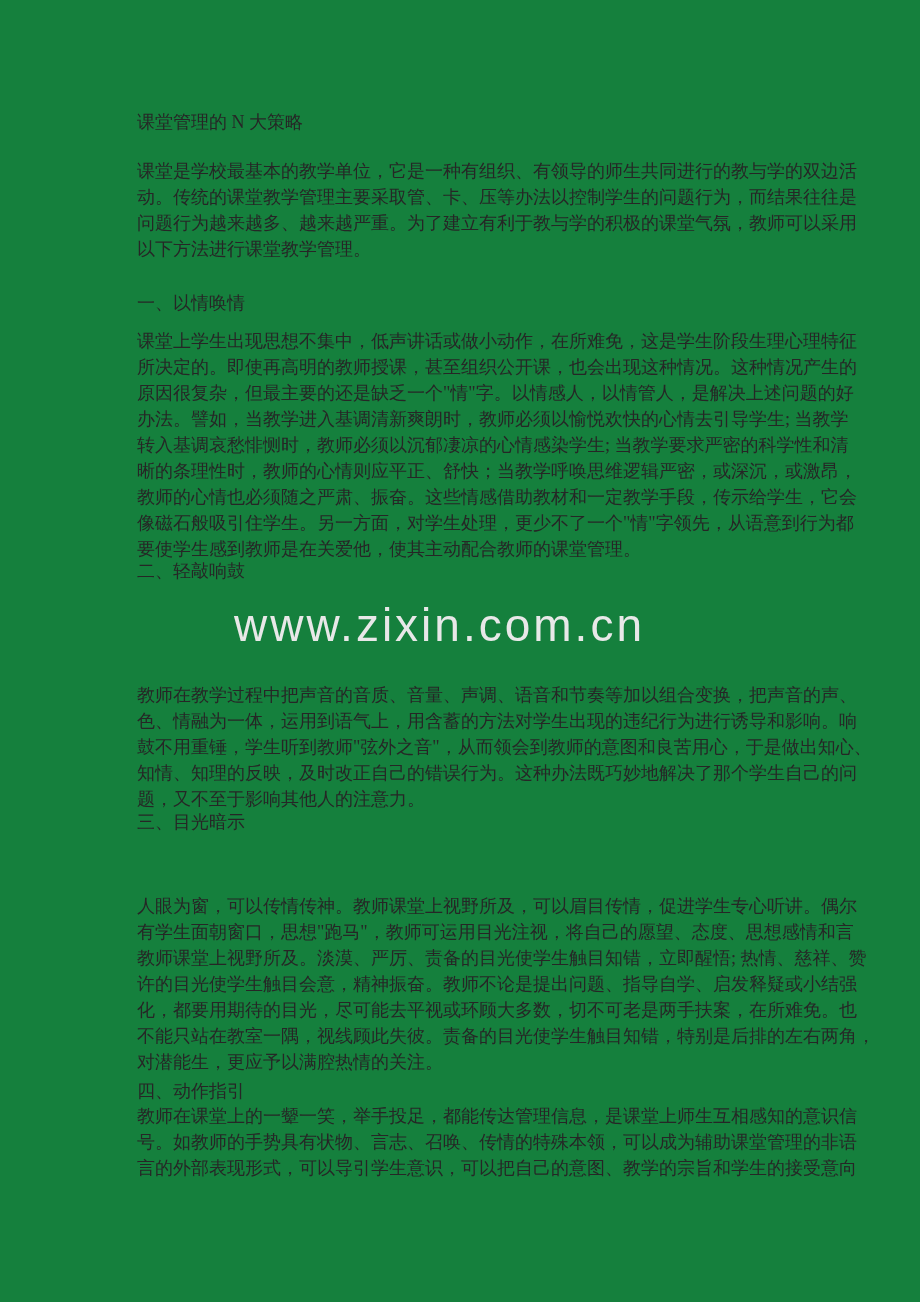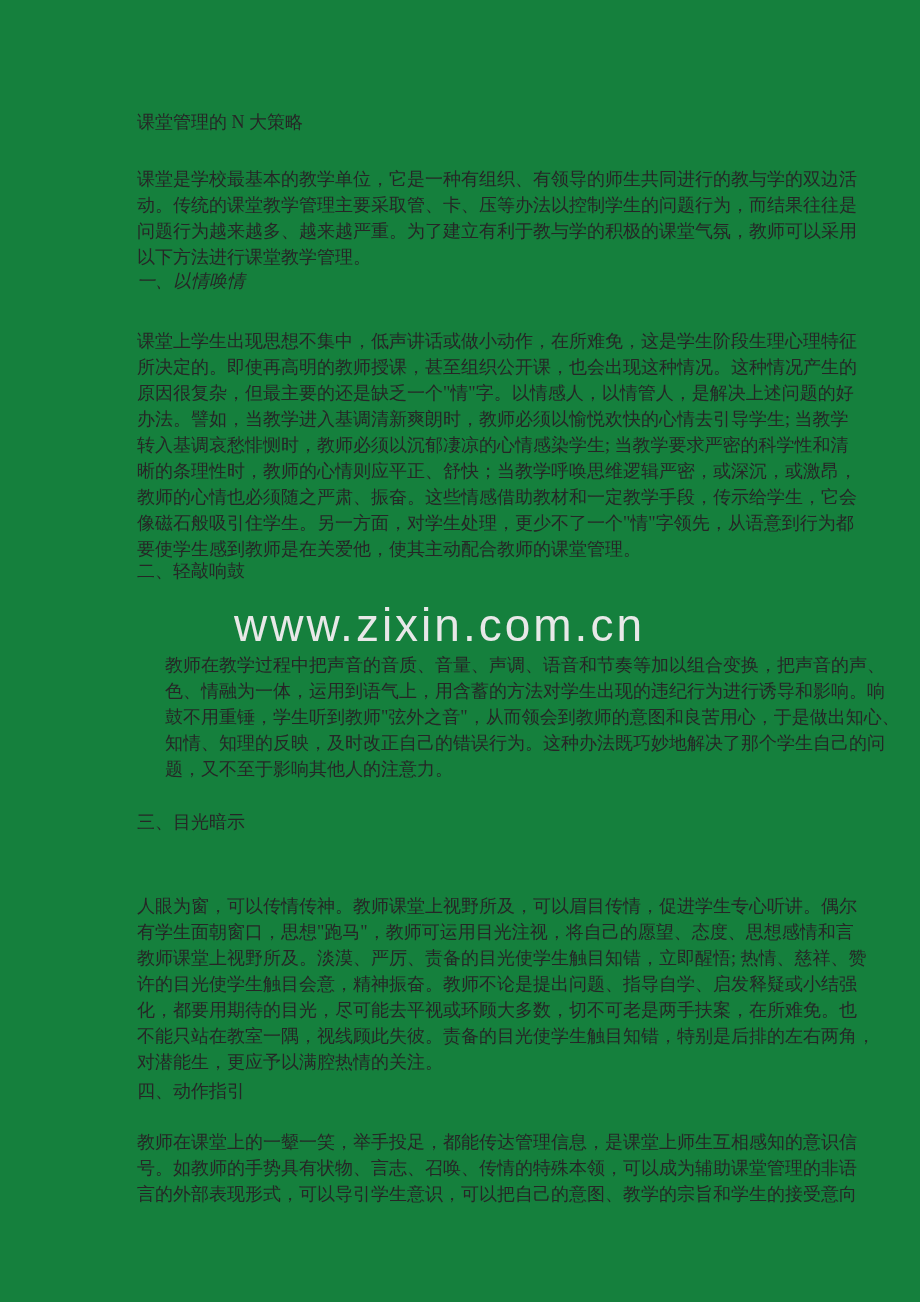--- a/index.html
+++ b/index.html
@@ -27,29 +27,29 @@
     left: 137px;
     width: 720px;
     font-size: 18px;
     line-height: 26px;
     font-weight: normal;
   }
   .line {
     white-space: nowrap;
   }
   .doc-title  { top: 109px; }
-  .para-0     { top: 158px; margin-top: 8px; }
-  .heading-1  { top: 268px; font-style: italic; }
+  .para-0     { top: 158px; }
+  .heading-1  { top: 290px; }
   .para-2     { top: 328px; }
   .heading-3  { top: 558px; }
-  .para-4     { top: 652px; margin-left: 28px; }
+  .para-4     { top: 682px; }
   .heading-5  { top: 809px; }
   .para-6     { top: 893px; }
   .heading-7  { top: 1054px; margin-top: 24px; }
-  .para-8     { top: 1103px; margin-top: 26px; }
+  .para-8     { top: 1103px; }
   .watermark {
     position: absolute;
     left: 234px;
     top: 598px;
     font-size: 46px;
     line-height: 54px;
     letter-spacing: 3px;
     color: #e8e8e8;
     font-family: "Liberation Sans", "DejaVu Sans", sans-serif;
     user-select: none;

